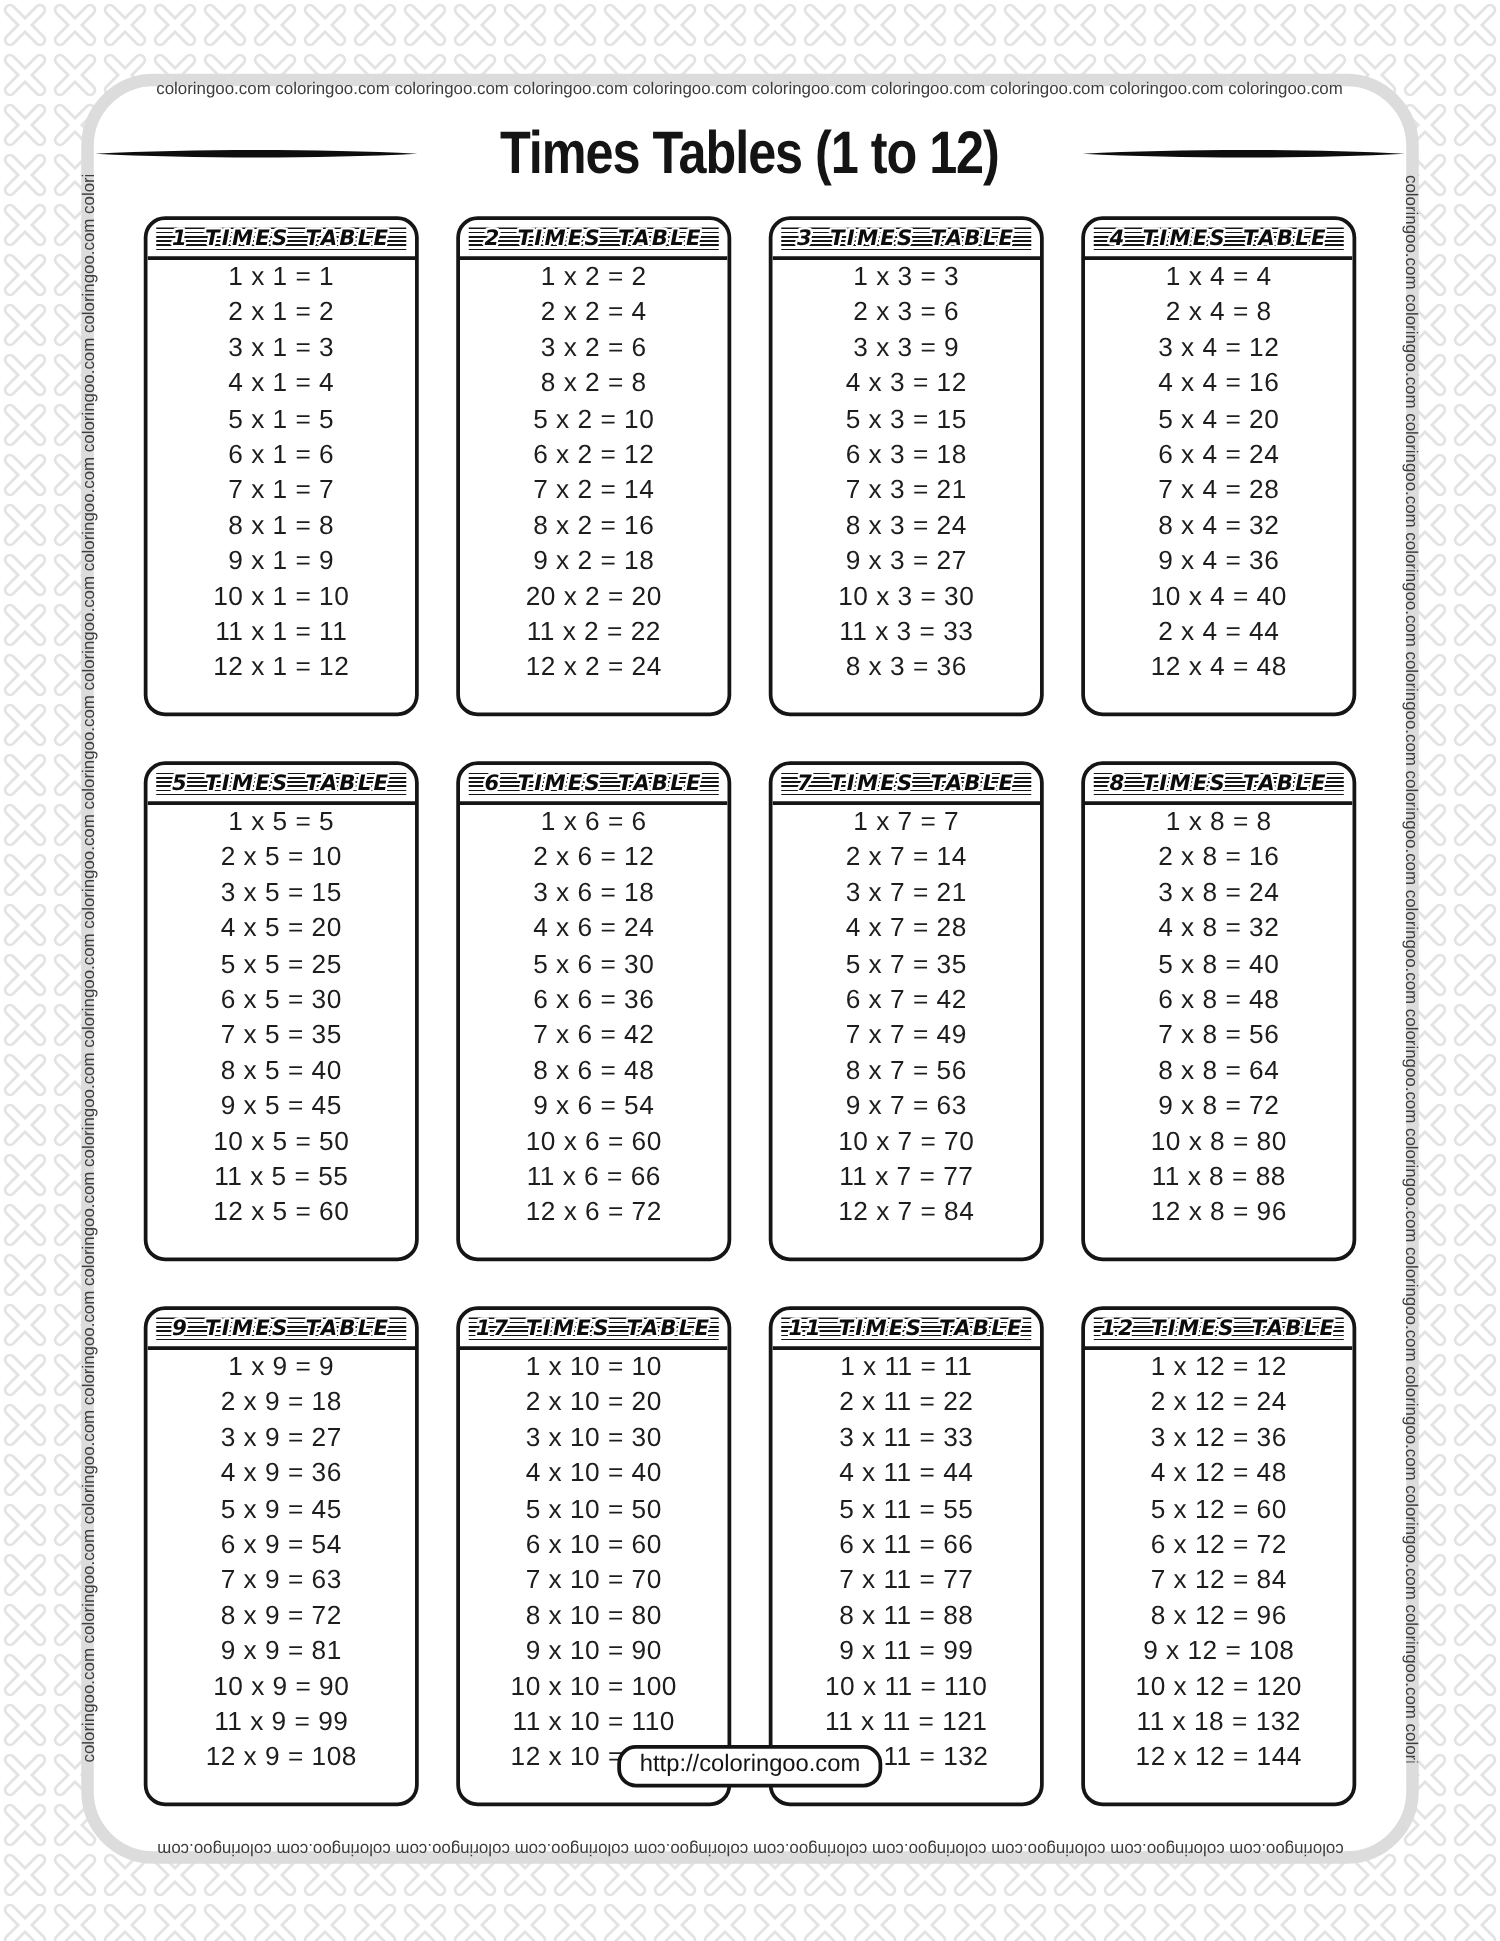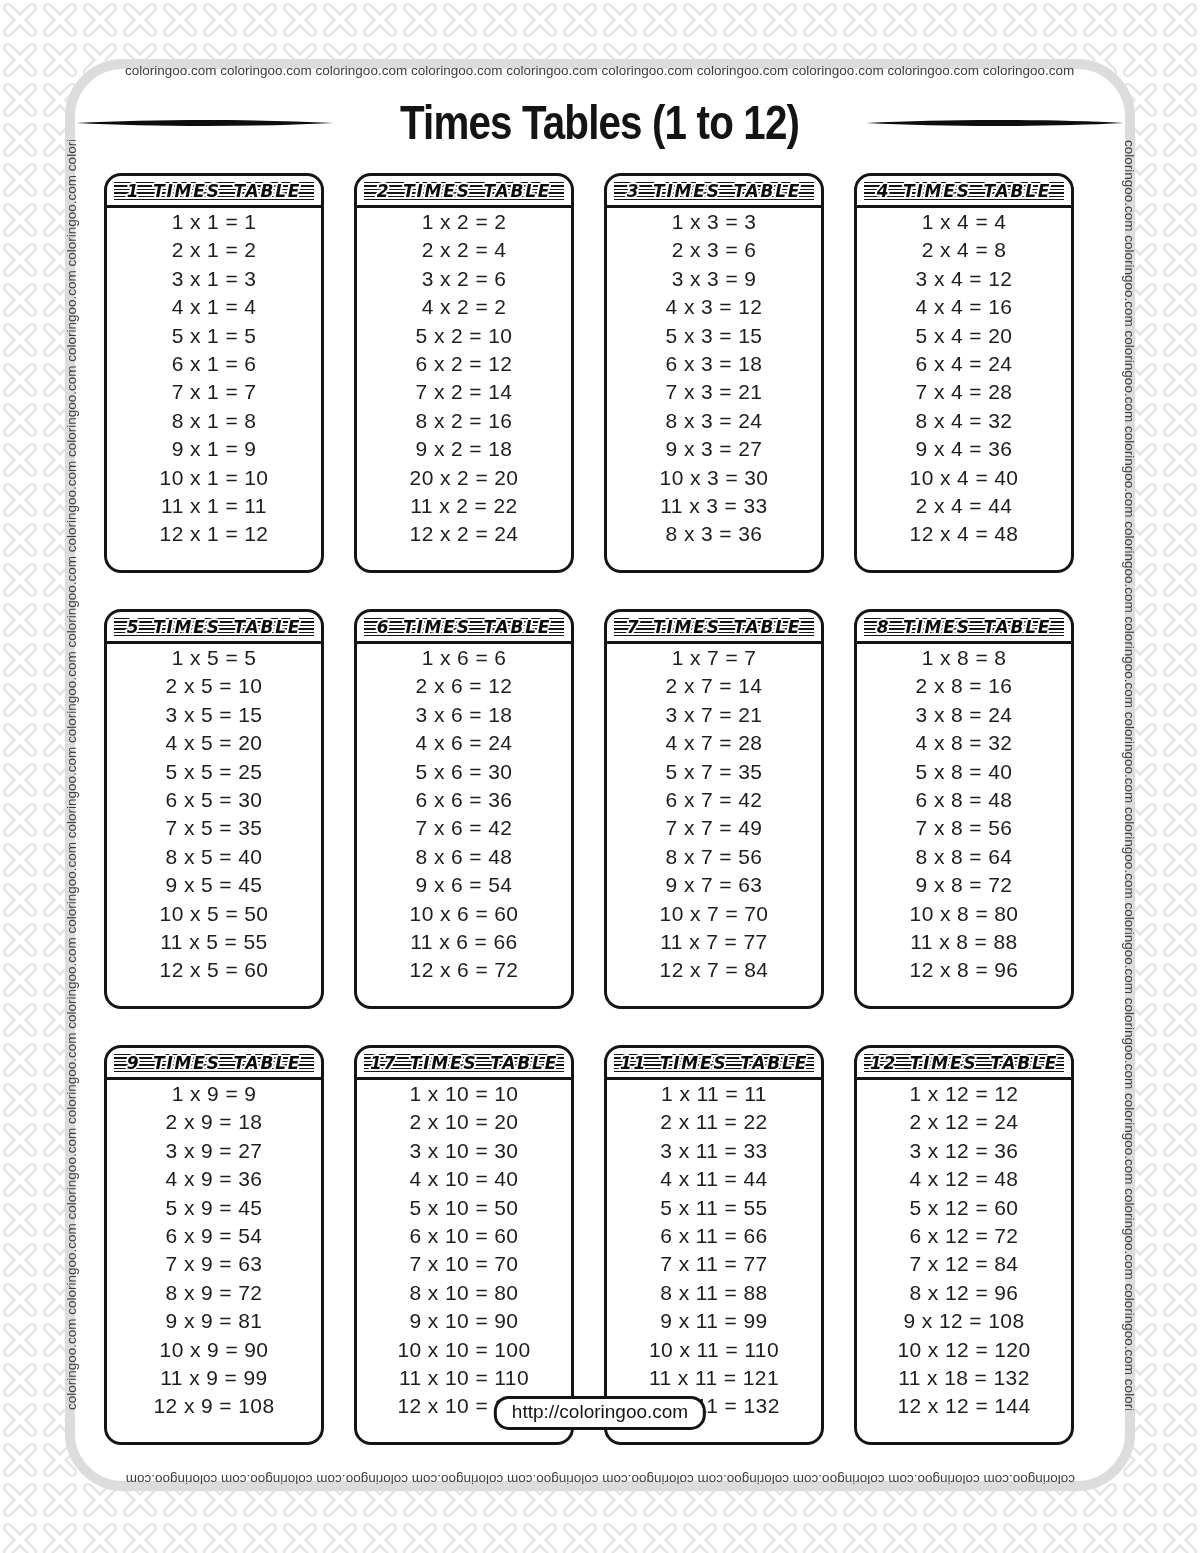--- a/index.html
+++ b/index.html
@@ -40,21 +40,21 @@
     gap: 28px; z-index: 3;
   }
   .page-title {
     font-size: 48px; font-weight: 700; color: #141414;
     letter-spacing: -1px; white-space: nowrap;
     transform: scaleX(0.84);
   }
   .flourish { width: 258px; height: 10px; flex: 0 0 auto; }
 
   .grid {
-    position: absolute; left: 104px; top: 173px; width: 970px;
+    position: absolute; left: 115px; top: 173px; width: 970px;
     display: grid;
     grid-template-columns: repeat(4, 220px);
     column-gap: 30px; row-gap: 36px;
     z-index: 3;
   }
   .tbox {
     box-sizing: border-box;
     height: 400px;
     background: #fff;
     border: 3px solid #151515;
@@ -155,21 +155,21 @@
 
   <div class="tbox">
     <div class="tbox-header">
       <span class="stripes"></span>
       <span class="tbox-header-text">2 TIMES TABLE</span>
     </div>
     <div class="tbox-body">
         <div class="trow">1 x 2 = 2</div>
         <div class="trow">2 x 2 = 4</div>
         <div class="trow">3 x 2 = 6</div>
-        <div class="trow">4 x 2 = 2</div>
+        <div class="trow">8 x 2 = 8</div>
         <div class="trow">5 x 2 = 10</div>
         <div class="trow">6 x 2 = 12</div>
         <div class="trow">7 x 2 = 14</div>
         <div class="trow">8 x 2 = 16</div>
         <div class="trow">9 x 2 = 18</div>
         <div class="trow">20 x 2 = 20</div>
         <div class="trow">11 x 2 = 22</div>
         <div class="trow">12 x 2 = 24</div>
       </div>
   </div>

